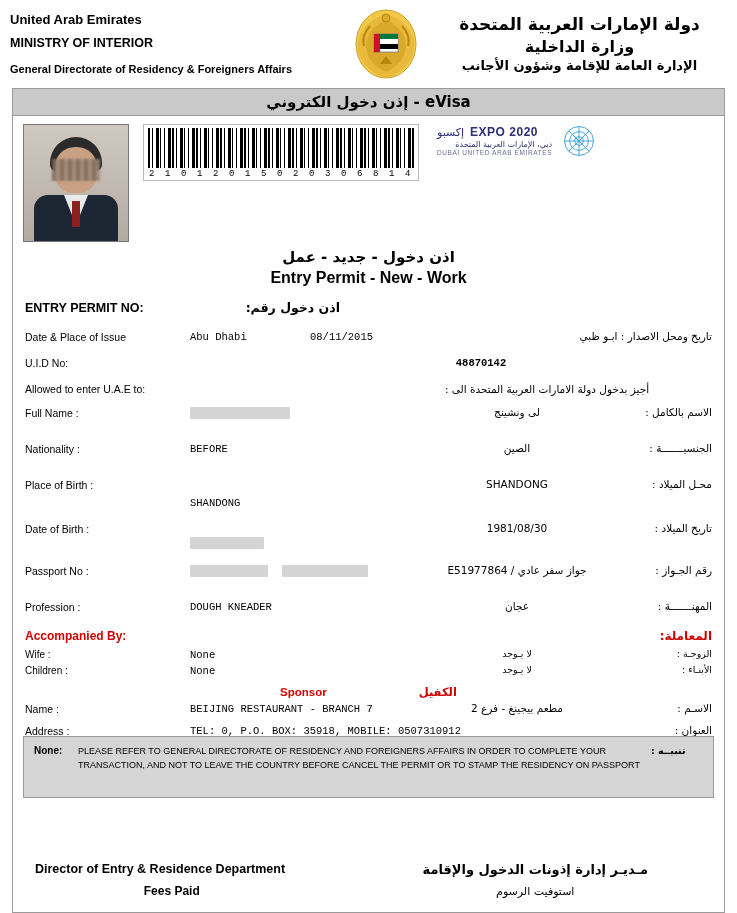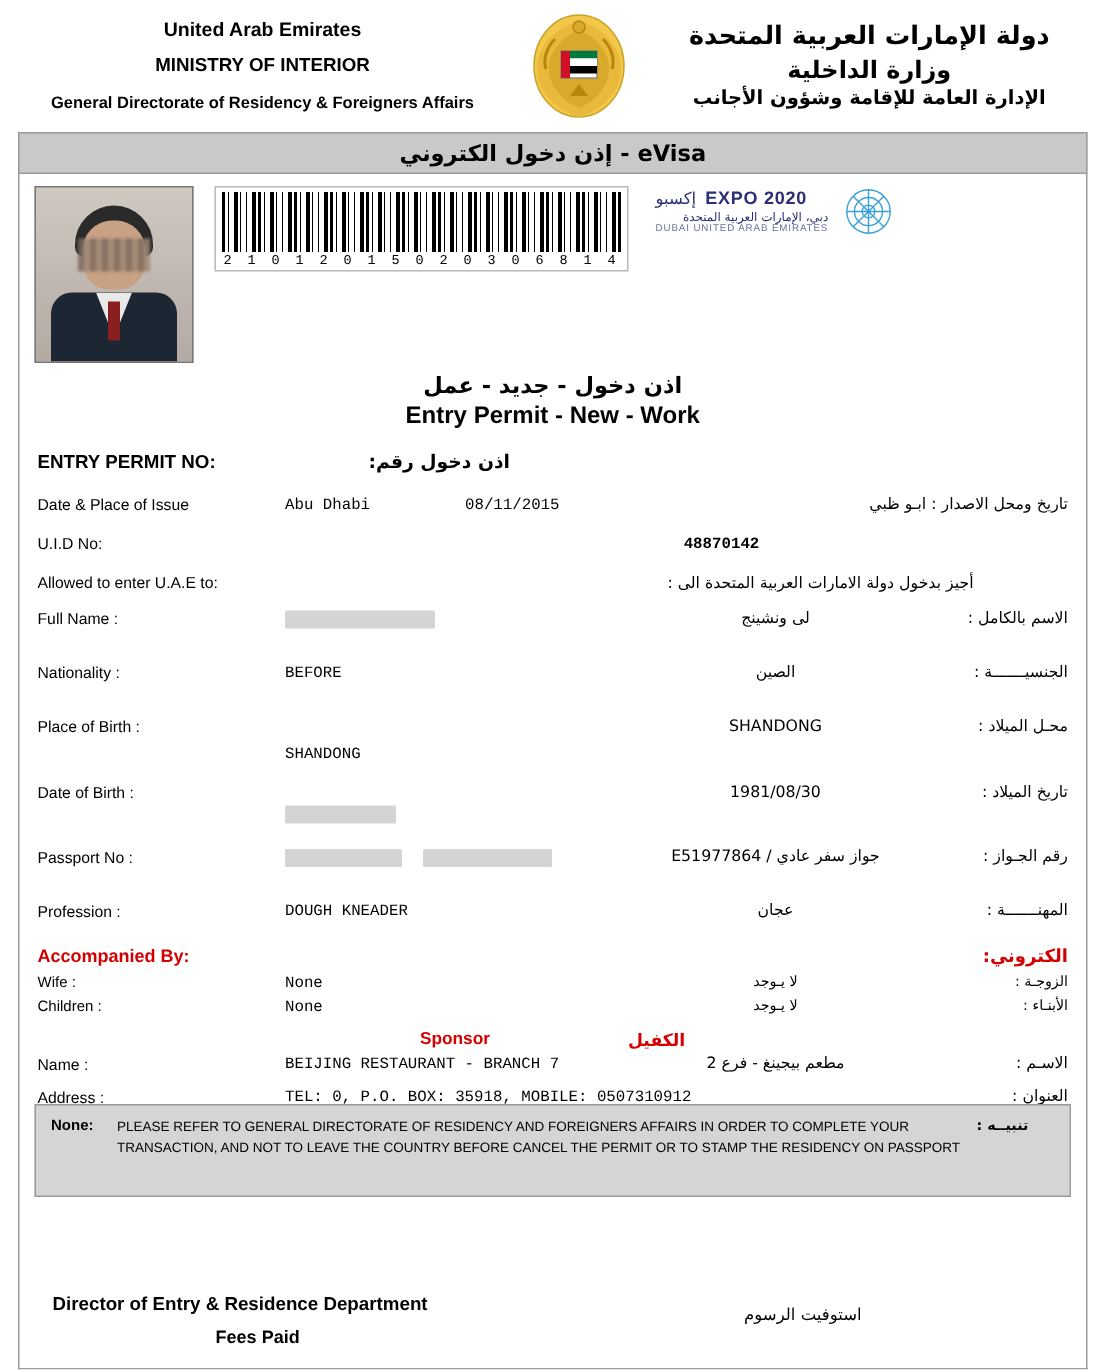--- a/index.html
+++ b/index.html
@@ -18,21 +18,21 @@
   
   .header{
     display:flex;
     align-items:center;
     padding:6px 10px 4px 10px;
     height:86px;
     box-sizing:border-box;
   }
   .hdr-en{
     flex:0 0 330px;
-    text-align:center;
+    text-align:left;
     font-size:12px;
     font-weight:bold;
     line-height:1.1;
   }
   .hdr-en .l1{font-size:13px;margin-bottom:10px;}
   .hdr-en .l2{font-size:12.5px;margin-bottom:12px;}
   .hdr-en .l3{font-size:11px;}
   .hdr-emblem{
     flex:0 0 92px;
     display:flex;
@@ -426,21 +426,21 @@
 
       <div class="row" style="margin-top:14px">
         <div class="lbl">Profession :</div>
         <div class="val">DOUGH KNEADER</div>
         <div class="ar-val">عجان</div>
         <div class="ar-lbl" style="flex:0 0 110px">المهنـــــــة :</div>
       </div>
 
       <div class="accompanied">
         <div class="en">Accompanied By:</div>
-        <div class="ar">الكتروني:</div>
+        <div class="ar">المعاملة:</div>
       </div>
 
       <div class="row" style="min-height:16px;margin-bottom:0">
         <div class="lbl" style="font-size:10px">Wife :</div>
         <div class="val">None</div>
         <div class="ar-val" style="font-size:9.5px">لا يـوجد</div>
         <div class="ar-lbl" style="flex:0 0 110px;font-size:9.5px">الزوجـة :</div>
       </div>
 
       <div class="row" style="min-height:16px">
@@ -475,18 +475,19 @@
       <div class="ntext">PLEASE REFER TO GENERAL DIRECTORATE OF RESIDENCY AND FOREIGNERS AFFAIRS IN ORDER TO COMPLETE YOUR TRANSACTION, AND NOT TO LEAVE THE COUNTRY BEFORE CANCEL THE PERMIT OR TO STAMP THE RESIDENCY ON PASSPORT</div>
       <div class="nalabel">تنبيــه :</div>
     </div>
 
     <div class="footer">
       <div class="fen">
         <div class="f1">Director of Entry &amp; Residence Department</div>
         <div class="f2">Fees Paid</div>
       </div>
       <div class="far">
+        <div class="f1">مـديـر إدارة إذونات الدخول والإقامة</div>
         <div class="f2">استوفيت الرسوم</div>
       </div>
     </div>
 
   </div>
 </div>
 
 </body></html>

